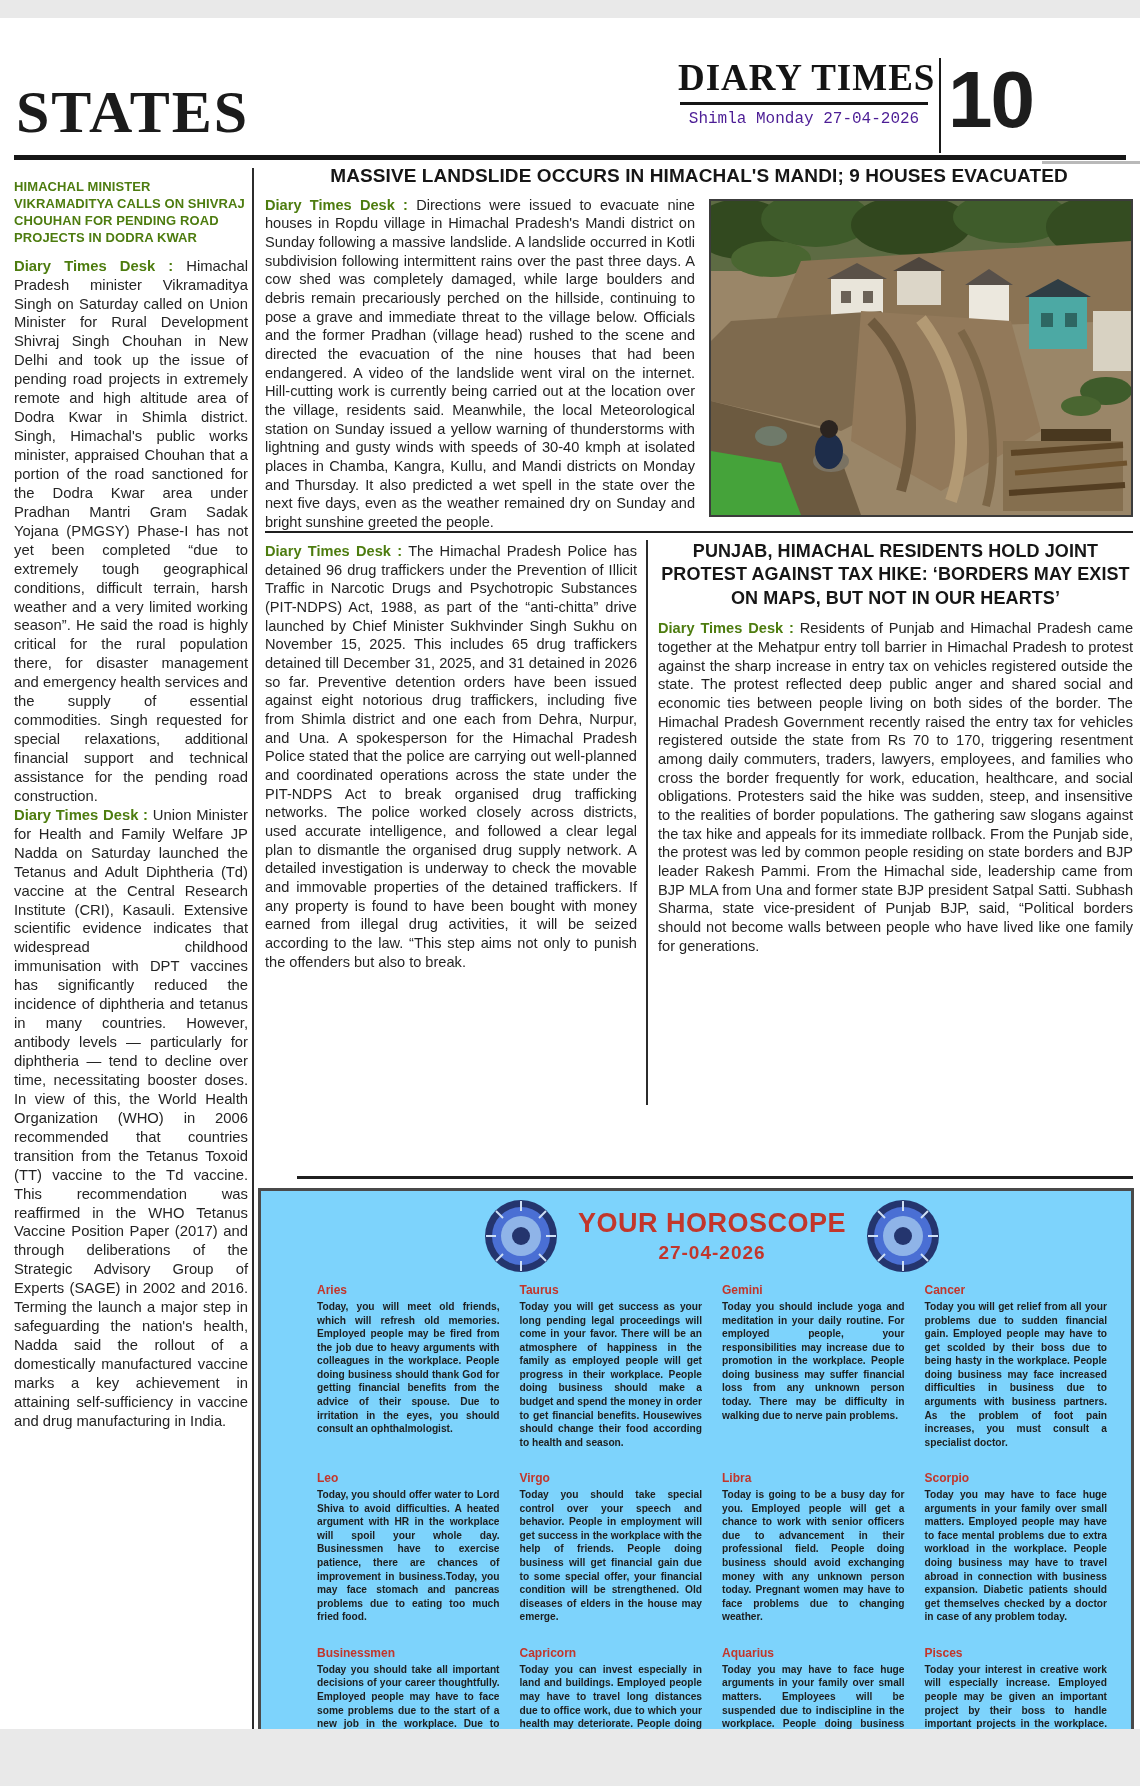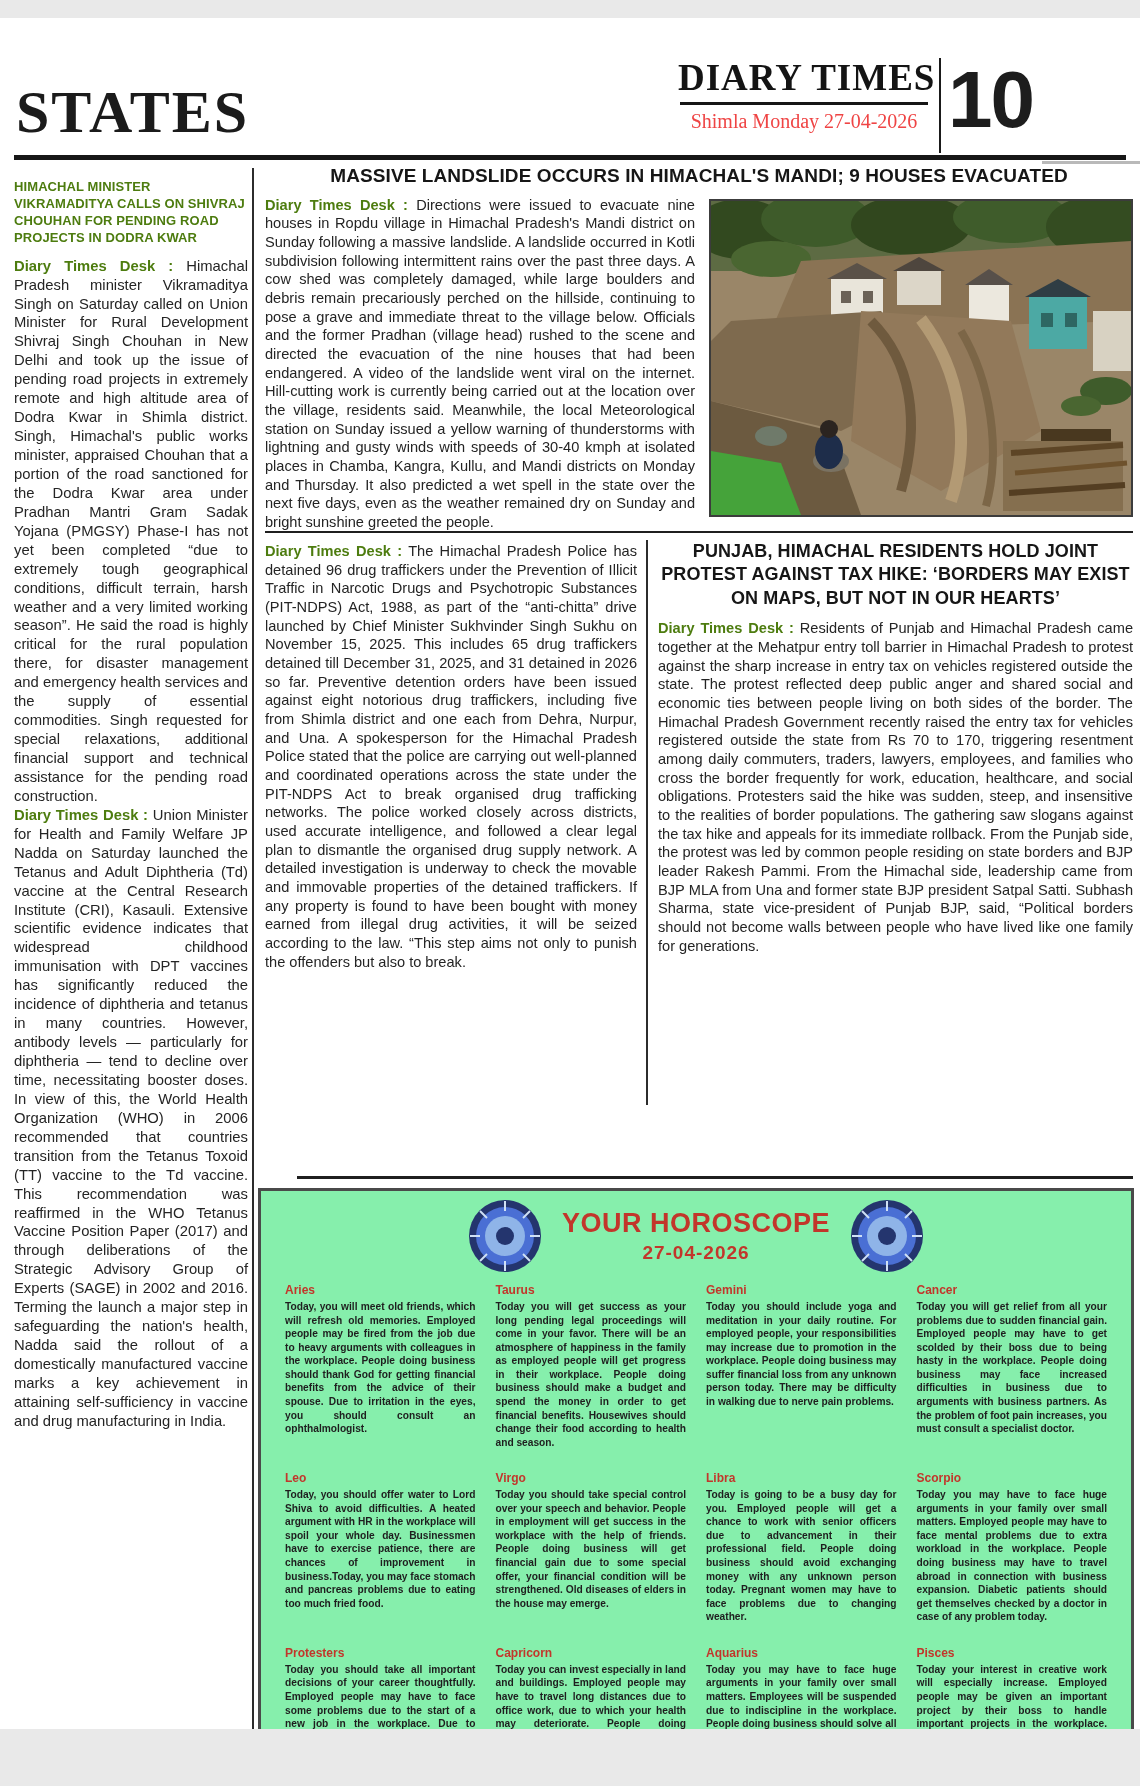--- a/index.html
+++ b/index.html
@@ -14,21 +14,21 @@
     position:absolute; left:16px; top:64px;
     font-family:"Liberation Serif", serif; font-weight:700;
     font-size:60px; line-height:1; letter-spacing:2px; color:#1b1b1b;
   }
   .paper-block { position:absolute; left:678px; top:40px; width:252px; text-align:center; }
   .paper-name {
     font-family:"Liberation Serif", serif; font-weight:600;
     font-size:37px; line-height:1.1; letter-spacing:1px; color:#141414; white-space:nowrap;
   }
   .paper-rule { height:3px; background:#151515; margin:3px 2px 5px; }
-  .dateline { font-family:Liberation Serif, serif; font-size:20px; color:#ef4444; white-space:nowrap; }
+  .dateline { font-family:Liberation Mono, monospace; font-size:16px; color:#4c1d95; white-space:nowrap; }
   .mast-vline { position:absolute; left:939px; top:40px; width:2px; height:95px; background:#1a1a1a; }
   .page-num {
     position:absolute; left:948px; top:42px;
     font-size:80px; font-weight:800; line-height:1; color:#1d1d1d; letter-spacing:-2px;
   }
   .top-rule { position:absolute; left:14px; top:137px; width:1112px; height:5px; background:#171717; }
   .num-subrule { position:absolute; left:1042px; top:143px; width:98px; height:3px; background:#b9b9b9; }
 
   
   .head-sm {
@@ -62,21 +62,21 @@
   .art-drugs { position:absolute; top:378px; left:0; width:372px; }
   .art-drugs .head-lg { font-size:18.5px; margin:10px 6px 10px; }
   .v-div-2 { position:absolute; top:376px; left:381px; width:2px; height:565px; background:#2c2c2c; }
   .art-protest { position:absolute; top:374px; left:393px; width:475px; }
   .art-protest .head-lg { font-size:18px; margin:2px 0 9px; }
   .pre-horo-rule { position:absolute; top:1012px; left:32px; width:836px; height:2.5px; background:#1f1f1f; }
 
   
   .horo-box {
     position:absolute; left:258px; top:1170px; width:876px; height:592px;
-    background:#86efac; border:3.5px solid #4a4a4a; overflow:hidden;
+    background:#7dd3fc; border:3.5px solid #4a4a4a; overflow:hidden;padding-left:32px;
   }
   .horo-head { display:flex; justify-content:center; align-items:center; gap:20px; padding-top:8px; }
   .horo-titles { text-align:center; }
   .horo-title { font-size:27px; font-weight:800; color:#C2362B; letter-spacing:.5px; }
   .horo-date  { font-size:19px; font-weight:800; color:#C2362B; margin-top:3px; letter-spacing:1px; }
   .wheel { width:74px; height:74px; }
   .horo-grid {
     display:grid; grid-template-columns:repeat(4, 1fr);
     column-gap:20px; row-gap:22px; padding:10px 24px 0;
   }
@@ -249,21 +249,21 @@
       </div>
       <div class="horo-entry">
         <div class="sign-name">Libra</div>
         <div class="sign-txt">Today is going to be a busy day for you. Employed people will get a chance to work with senior officers due to advancement in their professional field. People doing business should avoid exchanging money with any unknown person today. Pregnant women may have to face problems due to changing weather.</div>
       </div>
       <div class="horo-entry">
         <div class="sign-name">Scorpio</div>
         <div class="sign-txt">Today you may have to face huge arguments in your family over small matters. Employed people may have to face mental problems due to extra workload in the workplace. People doing business may have to travel abroad in connection with business expansion. Diabetic patients should get themselves checked by a doctor in case of any problem today.</div>
       </div>
       <div class="horo-entry">
-        <div class="sign-name">Protesters</div>
+        <div class="sign-name">Businessmen</div>
         <div class="sign-txt">Today you should take all important decisions of your career thoughtfully. Employed people may have to face some problems due to the start of a new job in the workplace. Due to financial gain for business people, you can invest in a new business. Problems like leg pain and headache may bother you.</div>
       </div>
       <div class="horo-entry">
         <div class="sign-name">Capricorn</div>
         <div class="sign-txt">Today you can invest especially in land and buildings. Employed people may have to travel long distances due to office work, due to which your health may deteriorate. People doing business may face difficulties in repaying business loans due to loss of money. High BP and cholesterol problems will increase the problems of your spouse.</div>
       </div>
       <div class="horo-entry">
         <div class="sign-name">Aquarius</div>
         <div class="sign-txt">Today you may have to face huge arguments in your family over small matters. Employees will be suspended due to indiscipline in the workplace. People doing business should solve all the problems of their customers in time. Due to worsening weather, problems related to cold and cough may increase in the family.</div>
       </div>

